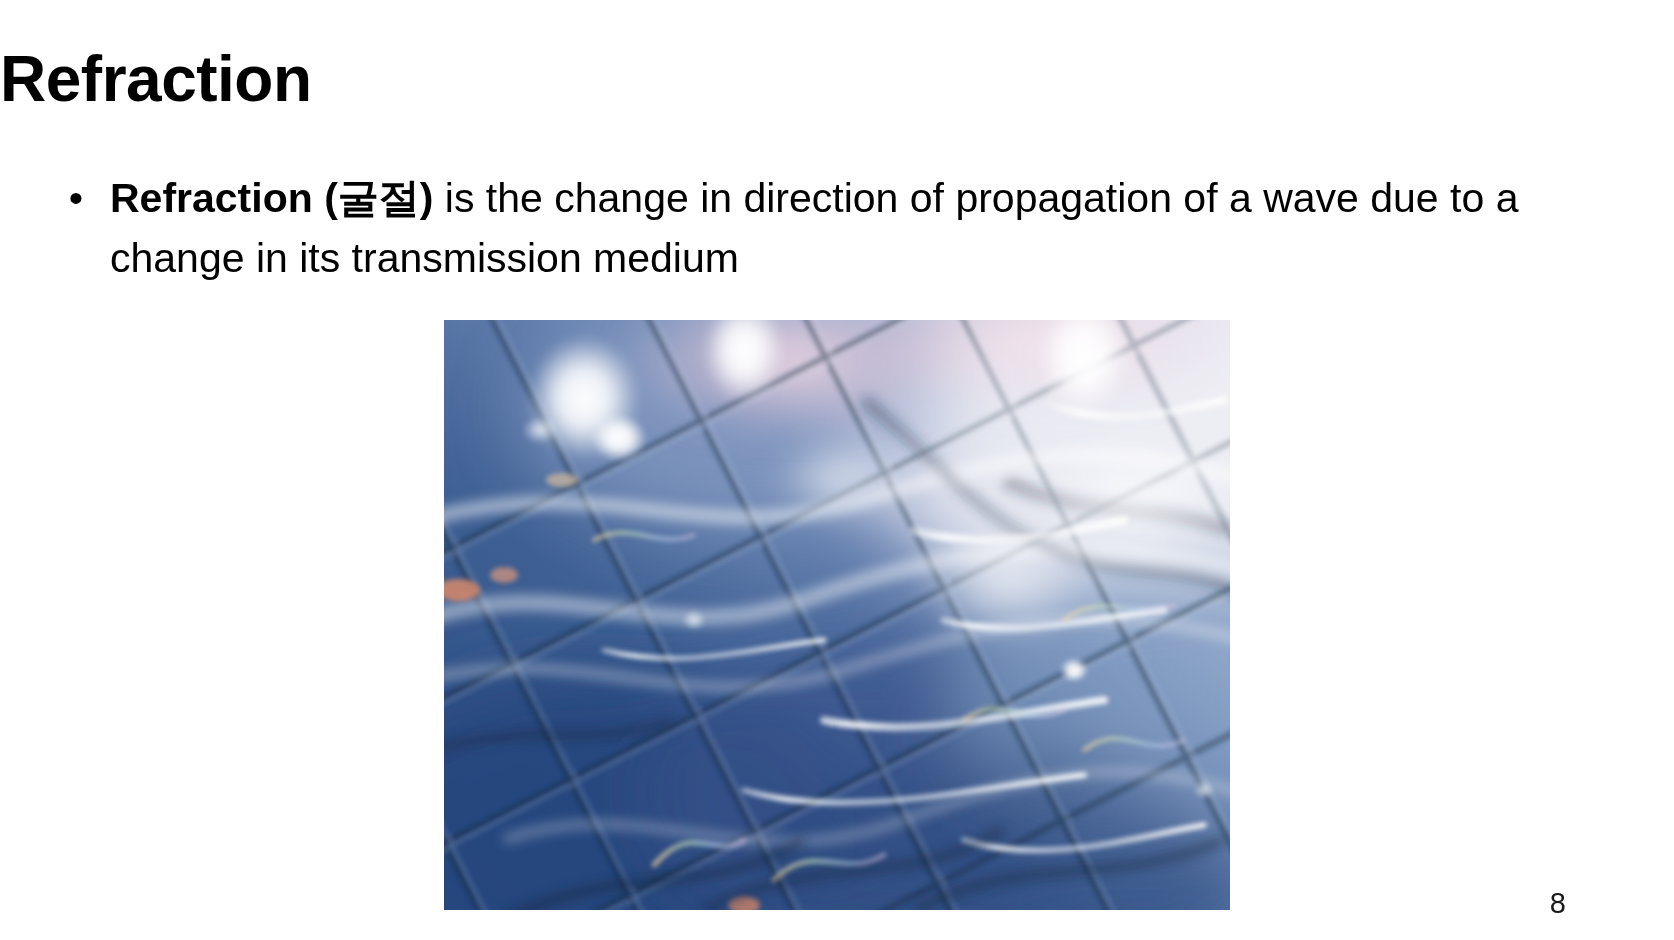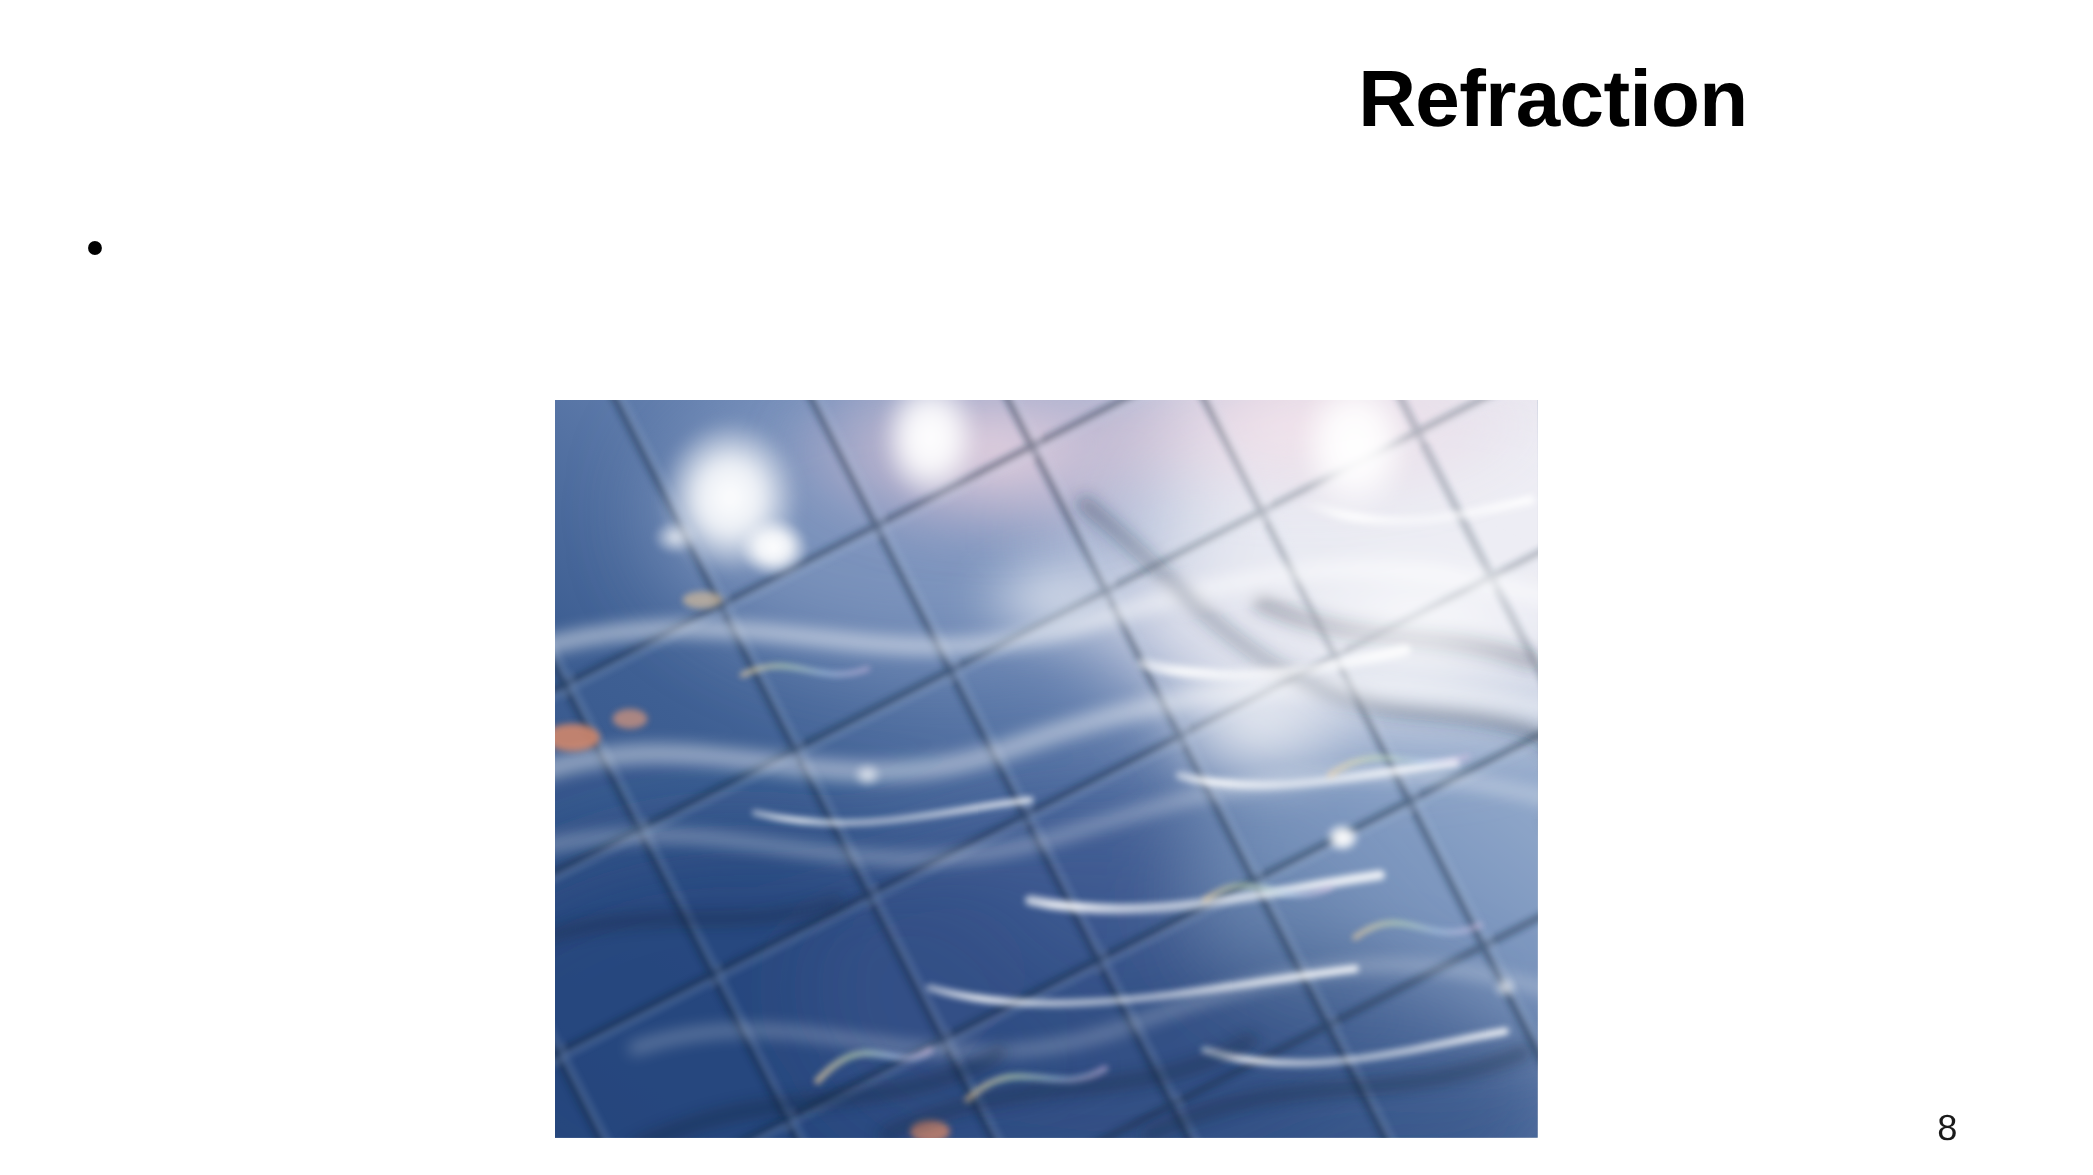--- a/index.html
+++ b/index.html
@@ -21,21 +21,21 @@
     inset: 0;
     background: #ffffff;
   }
 
   
   .slide-title {
     position: absolute;
     left: 0;
     top: 46px;
     width: 1398px;
-    text-align: right;
+    text-align: left;
     font-size: 64px;
     font-weight: 700;
     line-height: 1.05;
     letter-spacing: -0.5px;
     color: #000000;
     white-space: nowrap;
   }
 
   
   .body-list {
@@ -93,20 +93,21 @@
 </head>
 <body>
 
 <div class="slide">
 
   <div class="slide-title">Refraction</div>
 
   <div class="body-list">
     <div class="bullet-row">
       <span class="bullet-marker">•</span>
+      <span class="bullet-text"><span class="strong">Refraction (굴절)</span><span> is the change in direction of propagation of a wave due to a change in its transmission medium</span></span>
     </div>
   </div>
 
   <div class="picture-frame">
     <div class="pool-photo">
       <svg viewBox="0 0 786 590" preserveAspectRatio="none" aria-hidden="true">
         <defs>
           <linearGradient id="baseGrad" x1="0" y1="1" x2="1" y2="0">
             <stop offset="0%" stop-color="#2b4a80"></stop>
             <stop offset="35%" stop-color="#3e5f93"></stop>

